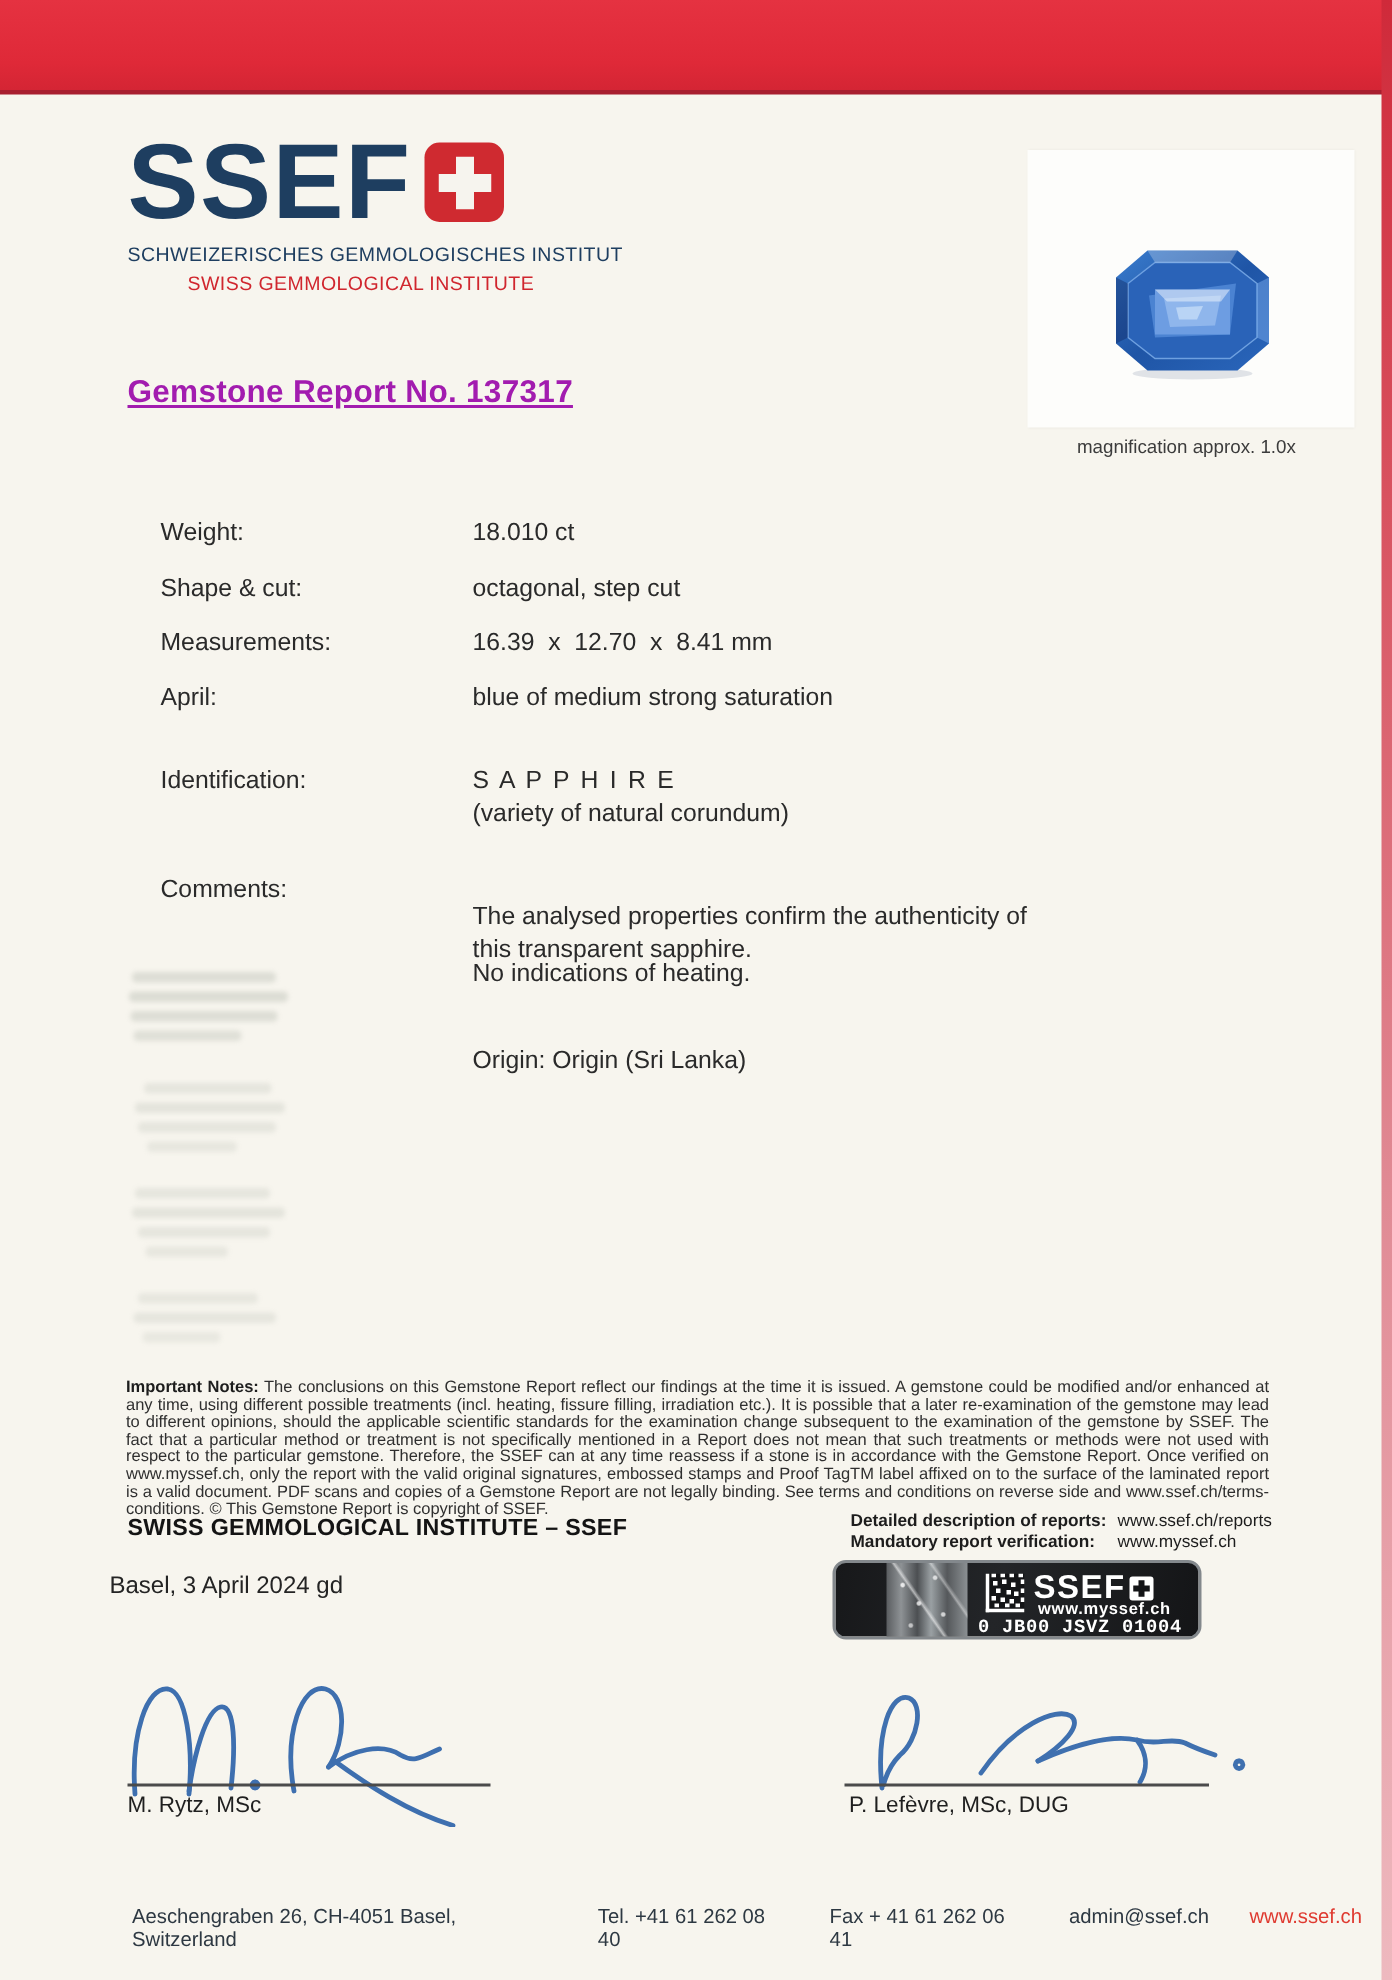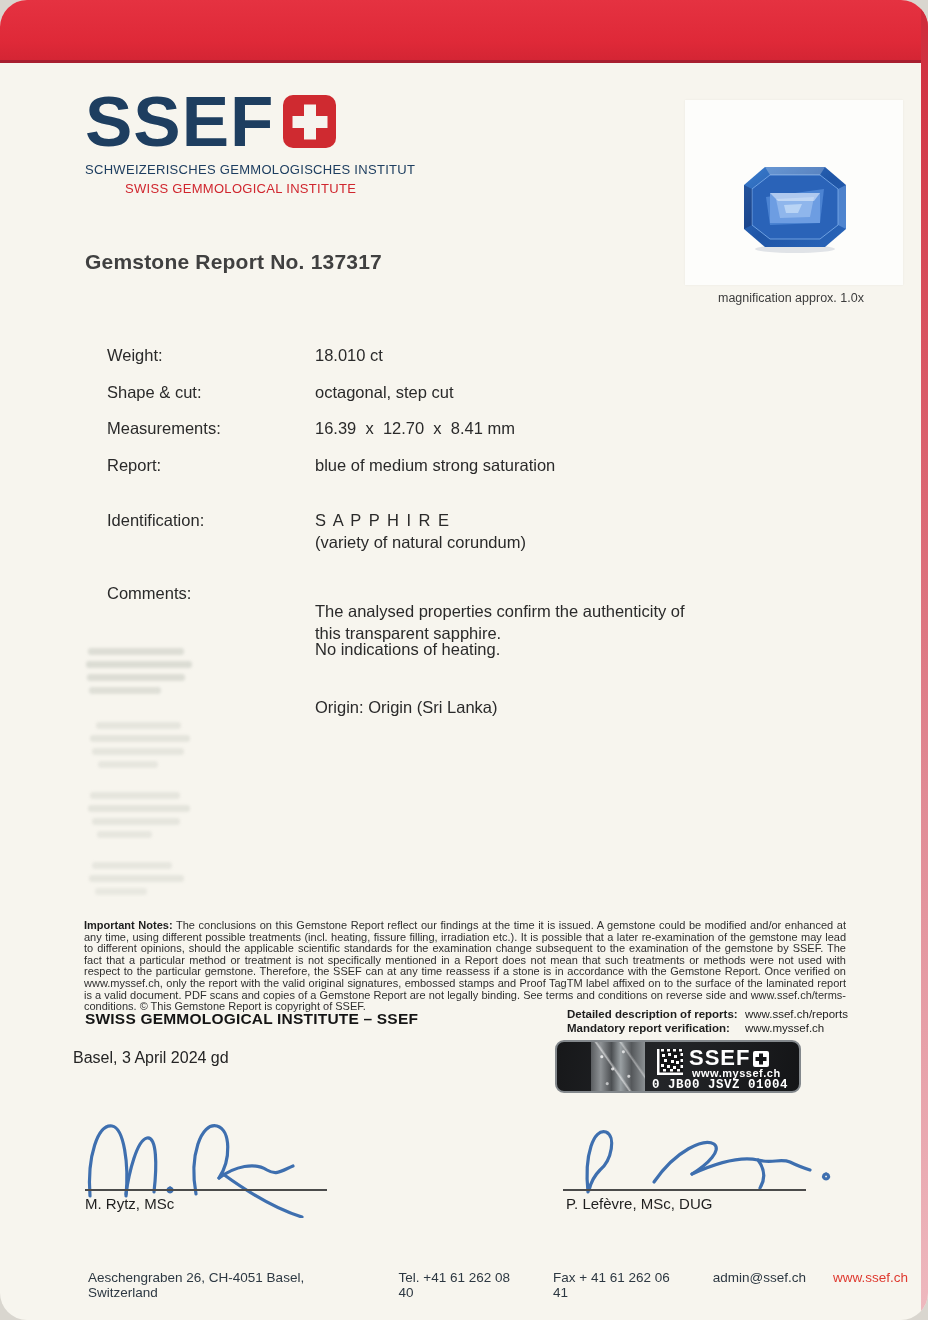--- a/index.html
+++ b/index.html
@@ -1,21 +1,20 @@
 <!DOCTYPE html>
 <html><head>
 <meta charset="utf-8">
 <style>
   html,body{margin:0;padding:0;background:#d9d6cf;}
   .page{
     position:relative;width:928px;height:1320px;margin:0 auto;
     background:#f7f5ee;overflow:hidden;
     font-family:"Liberation Sans","DejaVu Sans",sans-serif;
     color:#262626;
-    border-radius:27px;
   }
   
   .red-band{position:absolute;top:0;left:0;width:100%;height:60px;
     background:linear-gradient(180deg,#e53241 0%,#df2938 70%,#d42534 100%);
     border-bottom:3px solid #a81f2f;}
   .right-strip{position:absolute;top:0;right:0;width:7px;height:100%;
     background:linear-gradient(180deg,#cf2a3a 0%,#d8525f 25%,#e08a94 60%,#eeb9bf 100%);}
   
   .logo{position:absolute;left:85px;top:90px;}
   .logo-row{display:flex;align-items:flex-start;}
@@ -24,21 +23,21 @@
   .cross-sq .v{position:absolute;left:50%;top:50%;width:12px;height:35px;background:#f6f4ee;transform:translate(-50%,-50%);}
   .cross-sq .h{position:absolute;left:50%;top:50%;width:35px;height:12px;background:#f6f4ee;transform:translate(-50%,-50%);}
   .sub{font-size:13px;line-height:17px;letter-spacing:0.3px;color:#1e3e60;margin-top:2px;}
   .sub.red{color:#d0262e;margin-left:40px;}
   .sub.first{margin-top:7px;text-align:right;}
   
   .photo{position:absolute;left:685px;top:100px;width:218px;height:185px;background:#fdfdfb;box-shadow:0 0 2px rgba(0,0,0,0.06);}
   .photo svg{position:absolute;left:55px;top:63px;}
   .caption{position:absolute;left:718px;top:291px;font-size:12.5px;color:#3c3c3c;}
   
-  .title{position:absolute;left:85px;top:250px;font-size:21px;font-weight:bold;color:#404040;letter-spacing:0.2px;}
+  .title{position:absolute;left:85px;top:250px;font-size:21px;font-weight:bold;color:#a21caf;letter-spacing:0.2px;text-decoration:underline;}
   
   .prop-label{position:absolute;left:107px;font-size:16.5px;color:#2a2a2a;}
   .prop-value{position:absolute;left:315px;font-size:16.5px;color:#2a2a2a;white-space:pre-wrap;}
   .ident-name{letter-spacing:1.5px;}
   .wrapcol{width:392px;line-height:22px;margin-top:16px;}
   
   .ghost{position:absolute;left:0;top:0;}
   .ghost div{position:absolute;height:7px;background:#a9afa4;border-radius:3px;filter:blur(1.6px);}
   
   .notes{position:absolute;left:84px;top:909px;width:762px;font-size:11px;line-height:11.6px;color:#2f2f2f;text-align:justify;}
@@ -133,21 +132,21 @@
   </div>
   <div>
     <div class="prop-label" style="top:383px">Shape &amp; cut:</div>
     <div class="prop-value" style="top:383px">octagonal, step cut</div>
   </div>
   <div>
     <div class="prop-label" style="top:419px">Measurements:</div>
     <div class="prop-value" style="top:419px">16.39  x  12.70  x  8.41 mm</div>
   </div>
   <div>
-    <div class="prop-label" style="top:456px">Report:</div>
+    <div class="prop-label" style="top:456px">April:</div>
     <div class="prop-value" style="top:456px">blue of medium strong saturation</div>
   </div>
 
   <div>
     <div class="prop-label" style="top:511px">Identification:</div>
     <div class="prop-value ident-name" style="top:511px">S A P P H I R E</div>
     <div class="prop-value" style="top:533px">(variety of natural corundum)</div>
   </div>
 
   <div>

